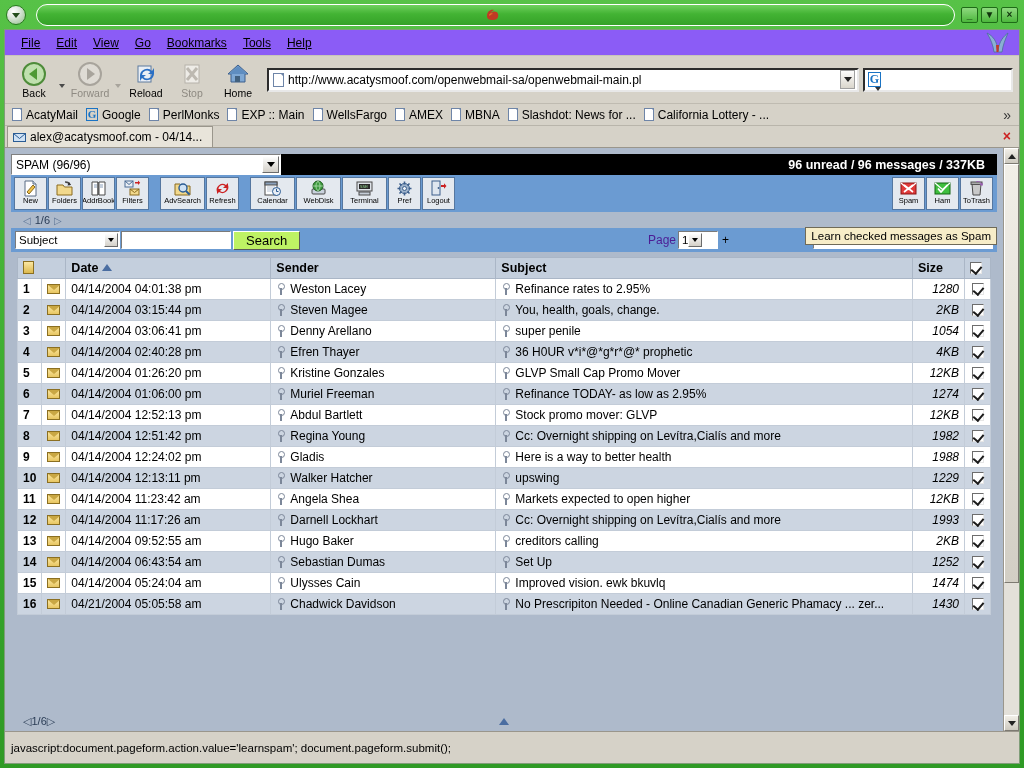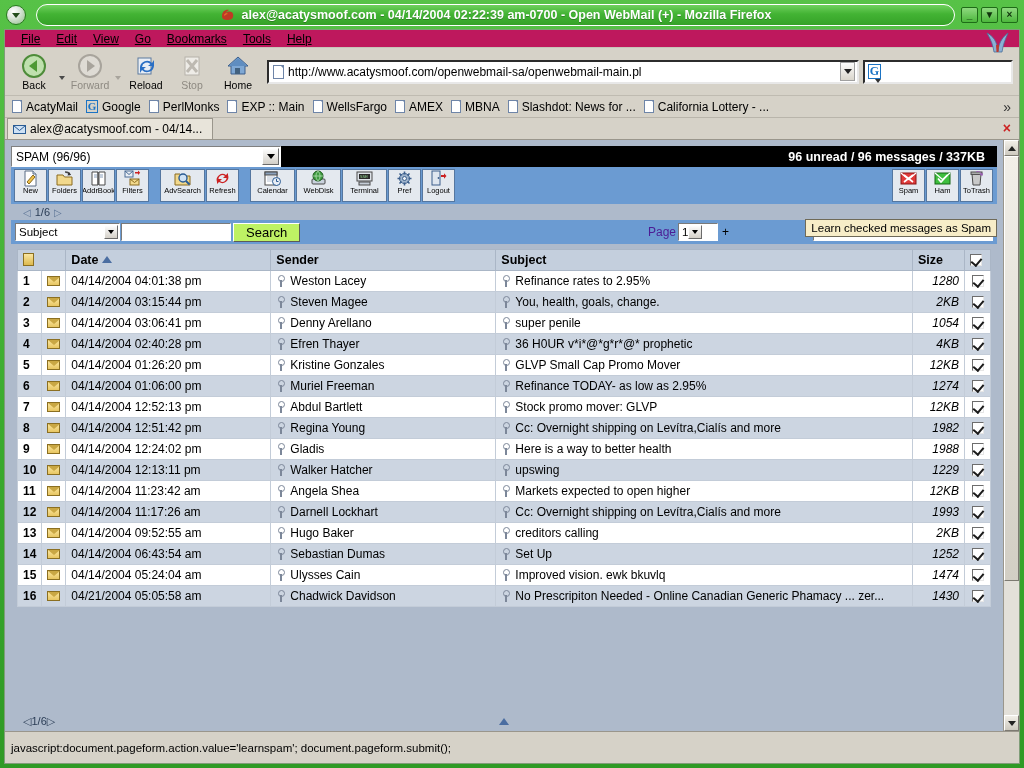--- a/index.html
+++ b/index.html
@@ -79,22 +79,22 @@
     position: absolute;
     left: 4px; top: 29px;
     width: 1016px; height: 735px;
     background: #d6d2c8;
     border: 1px solid #7f9d78;
     display: flex; flex-direction: column;
   }
 
   
   #menubar {
-    height: 18px;
-    background: #be185d;
+    height: 26px;
+    background: #8b5cf6;
     display: flex; align-items: center;
     padding-left: 8px;
     position: relative;
     border-bottom: 1px solid #c8c4ba;
   }
   .menu-item {
     padding: 3px 8px;
     font-size: 12px;
     color: #000;
   }
@@ -304,24 +304,24 @@
     background: #6b9bd2;
     display: flex; align-items: center;
     padding: 2px 3px;
   }
   .tgroup { display: flex; align-items: center; }
   .tbtn {
     width: 33px; height: 33px;
     background: #e4e9ef;
     border: 1px solid #5577a0;
     margin-right: 1px;
-    display: flex; flex-direction: column; align-items: center; 
+    display: flex; flex-direction: column; align-items: center; justify-content: flex-end;
     font-size: 8px; color: #000;
     overflow: hidden;
-    padding-bottom: 10px;
+    padding-bottom: 4px;
   }
   .tbtn.wide { width: 45px; }
   .tbtn .gl { height: 18px; display: flex; align-items: center; justify-content: center; }
   .tbtn .tl { line-height: 8px; white-space: nowrap; font-size: 7.5px; }
   .tspacer { width: 10px; }
   .tfill { flex: 1 1 auto; }
 
   
   .minipager {
     height: 16px; display: flex; align-items: center;
@@ -558,21 +558,20 @@
     <div class="tb-menu-orb">
       <span class="arw"></span>
     </div>
     <div id="title-pill">
       <span class="ff-logo">
         <svg width="15" height="14" viewBox="0 0 15 14">
           <path d="M2 8 C2 3 6 1 9 2 C7 3 6 4 6 5 C8 3 12 3 13 6 C14 9 12 12 8 12 C4 12 2 11 2 8 Z" fill="#c03a24"></path>
           <path d="M4 7 C5 5 7 5 8 6 C6 6 5 7 5 8 Z" fill="#e8732a"></path>
         </svg>
       </span>
-      <span id="title-text">alex@acatysmoof.com - 04/14/2004 02:22:39 am-0700 - Open WebMail (+) - Mozilla Firefox</span>
     </div>
     <div id="win-btns">
       <div class="win-btn">_</div>
       <div class="win-btn">▼</div>
       <div class="win-btn">×</div>
     </div>
   </div>
 
   <div id="client">
 

